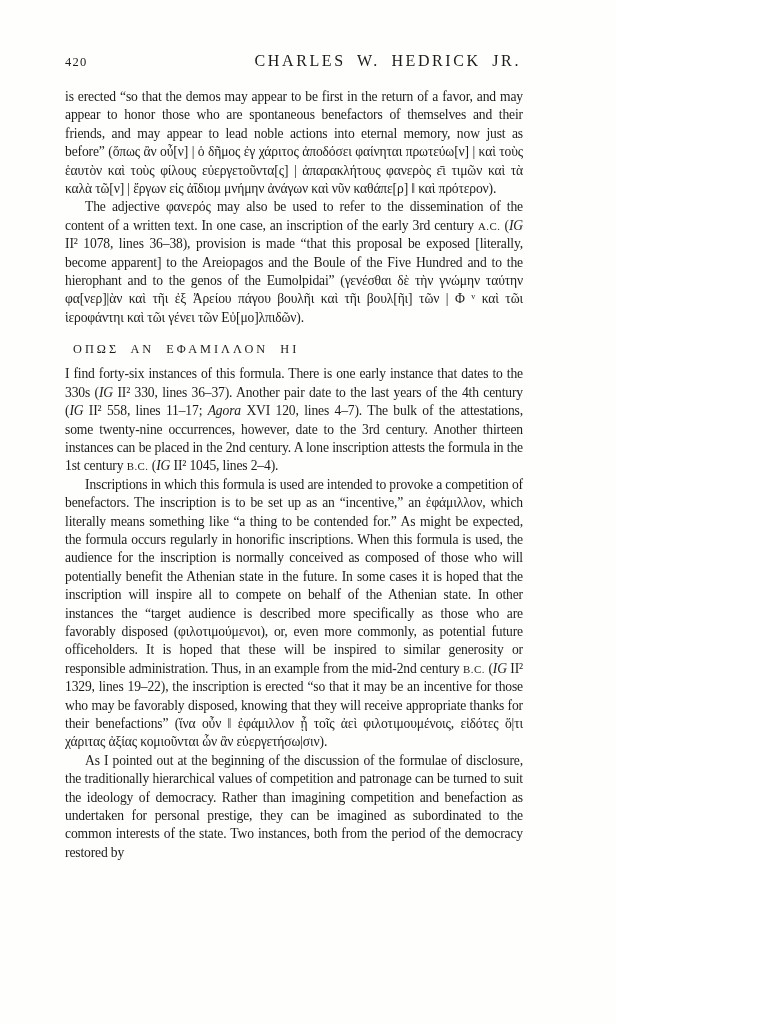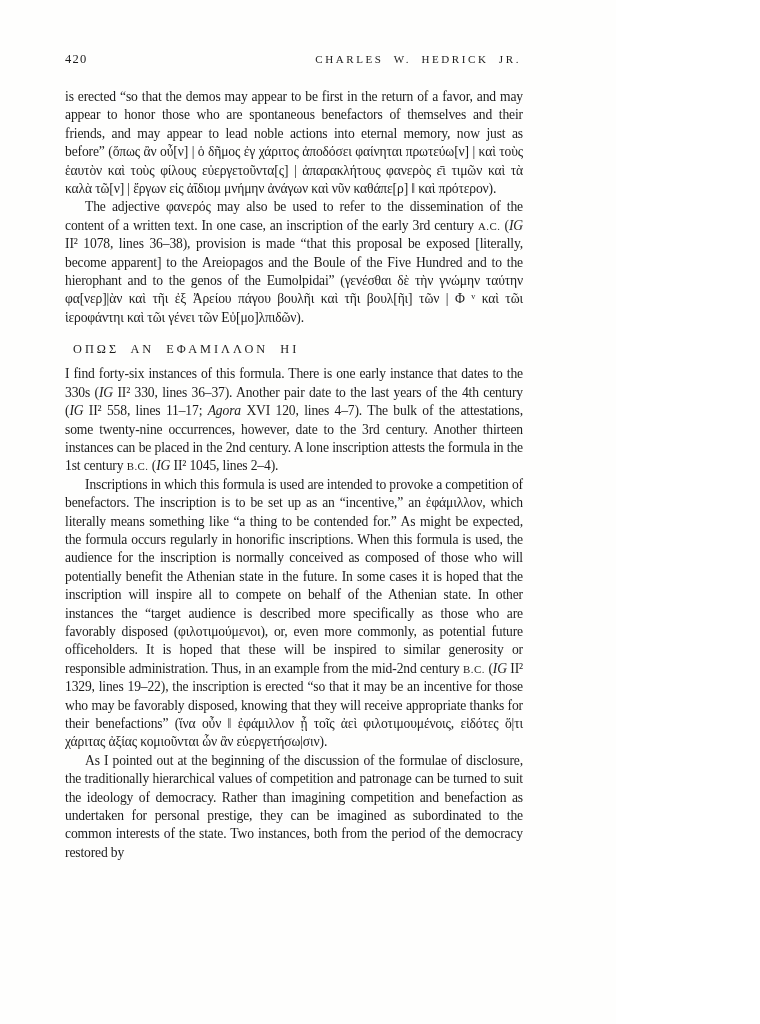--- a/index.html
+++ b/index.html
@@ -23,21 +23,21 @@
     width: 456px;
     display: flex;
     justify-content: space-between;
     align-items: baseline;
   }
   .page-number {
     font-size: 12.5px;
     letter-spacing: 1.2px;
   }
   .running-head {
-    font-size: 11px;
+    font-size: 16px;
     letter-spacing: 2.6px;
     word-spacing: 5px;
   }
   .body-text {
     position: absolute;
     left: 65px;
     top: 88px;
     width: 458px;
   }
   .body-text p {

